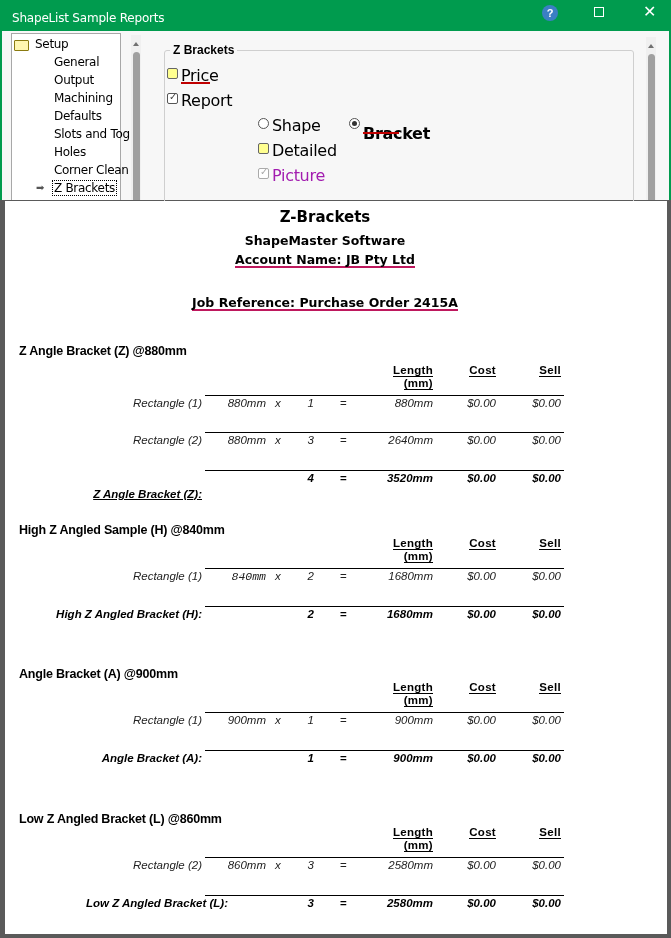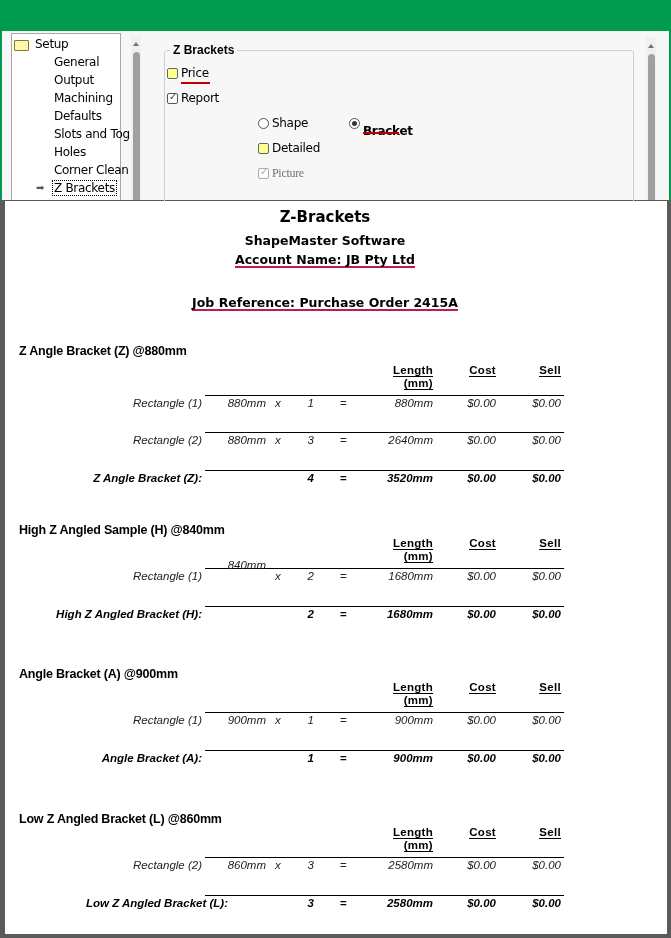--- a/index.html
+++ b/index.html
@@ -28,22 +28,22 @@
   .arrow-icon { position: absolute; left: 34px; top: 153px; color: #555; font-size: 10px; }
 
   
   .groupbox { position: absolute; left: 162px; top: 19px; width: 470px; height: 160px; border: 1px solid #cfcfcf; border-radius: 3px; }
   .gb-label { position: absolute; left: 168px; top: 12px; background: #f7f7f7; padding: 0 3px; font-size: 12px; font-weight: bold; color: #000; }
   .chk { position: absolute; width: 11px; height: 11px; border: 1px solid #555; background: #fff; border-radius: 2px; }
   .chk.yellow { background: #ffff90; border-color: #666; }
   .chk.checked::after { content: "✓"; position: absolute; left: 1px; top: -3px; font-size: 10px; color: #444; }
   .chk.disabled { border-color: #aaa; }
   .chk.disabled::after { color: #aaa; }
-  .lbl { position: absolute; font-size: 12px; color: #000; letter-spacing: -0.3px; font-family: "DejaVu Sans", sans-serif; }
-  .lbl.disabled { color: #737373; font-family: Liberation Serif, serif; }
+  .lbl { position: absolute; font-size: 16px; color: #000; letter-spacing: -0.3px; font-family: "DejaVu Sans", sans-serif; }
+  .lbl.disabled { color: #a21caf; }
   .radio { position: absolute; width: 11px; height: 11px; border: 1px solid #555; border-radius: 50%; background: #fff; }
   .radio.on::after { content: ""; position: absolute; left: 2px; top: 2px; width: 5px; height: 5px; border-radius: 50%; background: #333; }
   .red-underline { position: absolute; height: 2px; background: #c00000; }
 
   .right-scroll { position: absolute; left: 644px; top: 6px; width: 10px; height: 163px; background: #f0f0f0; }
   .right-scroll .arrow { position: absolute; left: 2px; top: 7px; width: 0; height: 0; border-left: 3px solid transparent; border-right: 3px solid transparent; border-bottom: 4px solid #707070; }
   .right-scroll .thumb { position: absolute; left: 2px; top: 17px; width: 7px; height: 146px; background: #a0a0a0; border-radius: 4px 4px 0 0; }
 
   
   .report { position: absolute; left: 5px; top: 201px; width: 662px; height: 733px; background: #ffffff; overflow: hidden; }
@@ -63,20 +63,26 @@
   .hline { position: absolute; left: 200px; width: 359px; height: 1px; background: #000; }
   .cell { position: absolute; font-size: 11.5px; font-style: italic; color: #222; white-space: nowrap; }
   .cell.r { text-align: right; }
   .cell.b { font-weight: bold; color: #000; }
   .cell.eq { font-style: normal; }
 </style>
 </head>
 <body>
 
 <div class="window">
+  <div class="titlebar">
+    <div class="title">ShapeList Sample Reports</div>
+    <div class="tb-help">?</div>
+    <div class="tb-max"></div>
+    <div class="tb-close">✕</div>
+  </div>
 
   <div class="client">
     <div class="tree">
       <span class="folder-icon"></span>
       <div class="tree-root" style="left:23px;top:3px;">Setup</div>
       <div class="tree-item" style="top:21px;left:42px;">General</div>
       <div class="tree-item" style="top:39px;left:42px;">Output</div>
       <div class="tree-item" style="top:57px;left:42px;">Machining</div>
       <div class="tree-item" style="top:75px;left:42px;">Defaults</div>
       <div class="tree-item" style="top:93px;left:42px;">Slots and Tog</div>
@@ -147,38 +153,38 @@
         <div class="hline" style="top: 88px;"></div>
         <div class="cell r" style="left: 0px; width: 197px; top: 90px;">Rectangle (2)</div>
         <div class="cell r" style="left: 200px; width: 61px; top: 90px;">880mm</div>
         <div class="cell" style="left: 270px; top: 90px;">x</div>
         <div class="cell r" style="left: 290px; width: 19px; top: 90px;">3</div>
         <div class="cell eq" style="left: 335px; top: 90px;">=</div>
         <div class="cell r" style="left: 360px; width: 68px; top: 90px;">2640mm</div>
         <div class="cell r" style="left: 440px; width: 51px; top: 90px;">$0.00</div>
         <div class="cell r" style="left: 500px; width: 56px; top: 90px;">$0.00</div>
         <div class="hline" style="top: 126px;"></div>
-        <div class="cell r b" style="left: 0px; width: 197px; top: 128px;">Z Angle Bracket (Z):</div>
+        <div class="cell r b" style="left: 0px; width: 197px; top: 144px; text-decoration: underline;">Z Angle Bracket (Z):</div>
         <div class="cell r b" style="left: 290px; width: 19px; top: 128px;">4</div>
         <div class="cell eq b" style="left: 335px; top: 128px;">=</div>
         <div class="cell r b" style="left: 360px; width: 68px; top: 128px;">3520mm</div>
         <div class="cell r b" style="left: 440px; width: 51px; top: 128px;">$0.00</div>
         <div class="cell r b" style="left: 500px; width: 56px; top: 128px;">$0.00</div>
       </div>
       <div class="section" style="top: 322px;">
         <div class="sec-title">High Z Angled Sample (H) @840mm</div>
         <div class="colh" style="left: 360px; top: 14px; width: 68px;">
           <div><span>Length</span></div>
           <div style="margin-top: 1px;"><span>(mm)</span></div>
         </div>
         <div class="colh" style="left: 440px; top: 14px; width: 51px;"><span>Cost</span></div>
         <div class="colh" style="left: 510px; top: 14px; width: 46px;"><span>Sell</span></div>
         <div class="hline" style="top: 45px;"></div>
         <div class="cell r" style="left: 0px; width: 197px; top: 47px;">Rectangle (1)</div>
-        <div class="cell r" style="left: 200px; width: 61px; top: 36px;">840mm</div>
+        <div class="cell r" style="left: 200px; width: 61px; top: 47px; font-family: Liberation Mono, monospace;">840mm</div>
         <div class="cell" style="left: 270px; top: 47px;">x</div>
         <div class="cell r" style="left: 290px; width: 19px; top: 47px;">2</div>
         <div class="cell eq" style="left: 335px; top: 47px;">=</div>
         <div class="cell r" style="left: 360px; width: 68px; top: 47px;">1680mm</div>
         <div class="cell r" style="left: 440px; width: 51px; top: 47px;">$0.00</div>
         <div class="cell r" style="left: 500px; width: 56px; top: 47px;">$0.00</div>
         <div class="hline" style="top: 83px;"></div>
         <div class="cell r b" style="left: 0px; width: 197px; top: 85px;">High Z Angled Bracket (H):</div>
         <div class="cell r b" style="left: 290px; width: 19px; top: 85px;">2</div>
         <div class="cell eq b" style="left: 335px; top: 85px;">=</div>

